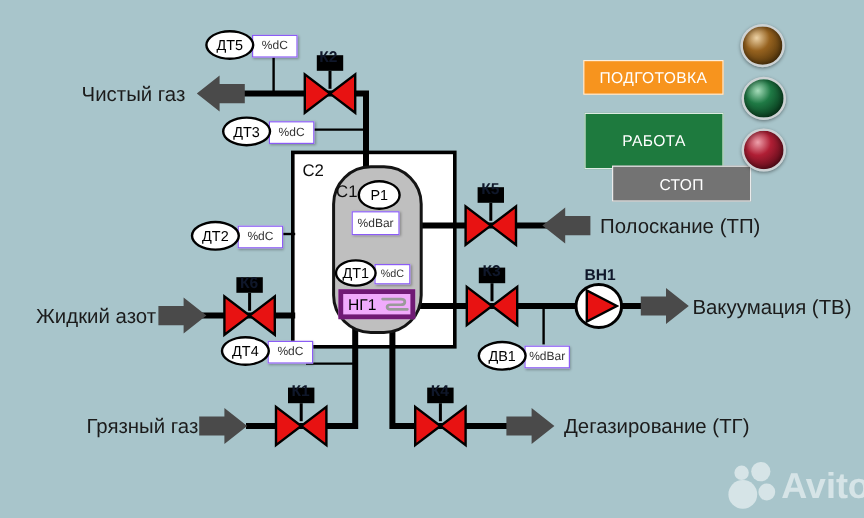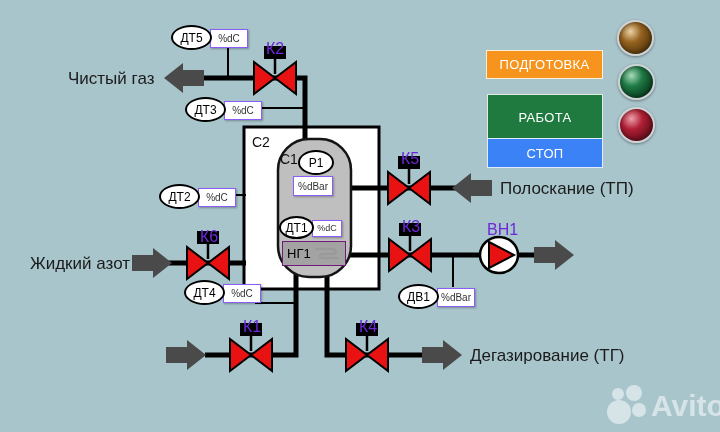--- a/index.html
+++ b/index.html
@@ -2,50 +2,50 @@
 <html><head>
 <meta charset="utf-8">
 <style>
   html,body{margin:0;padding:0;background:#889ea3;}
   .stage{
     position:relative;width:720px;height:432px;overflow:hidden;
     background:#a8c5cb;
     font-family:"Liberation Sans",sans-serif;
   }
   .lbl{position:absolute;color:#1b1b1b;font-size:17px;white-space:nowrap;}
-  .vlbl{position:absolute;color:#6d28d9;font-size:16px;white-space:nowrap;}
+  .vlbl{position:absolute;color:#0f172a;font-size:13px;white-space:nowrap;font-weight:bold;}
   .slbl{position:absolute;color:#0e0e0e;font-size:14px;white-space:nowrap;}
   .sensor{position:absolute;display:flex;align-items:center;}
   .tag{
     display:flex;align-items:center;justify-content:center;
     background:#fff;border:2px solid #000;border-radius:50%;
     width:37px;height:21px;font-size:12px;color:#000;z-index:2;flex:none;
   }
   .val{
     display:flex;align-items:center;justify-content:center;
     background:#fff;border:1px solid #8b5cf6;height:19px;min-width:38px;
     font-size:10px;color:#333;margin-top:1px;margin-left:-2px;
     box-shadow:1px 1px 2px rgba(0,0,0,.3);padding:0 3px;box-sizing:border-box;
   }
   .tag.small{width:31px;height:19px;font-size:12px;}
   .val.small{height:17px;min-width:30px;font-size:9px;}
   .heater{
     position:absolute;left:282px;top:241px;width:64px;height:25px;
-    background:#a3a3a3;border:1px solid #701a75;box-sizing:border-box;
+    background:#f0abfc;border:4px solid #701a75;box-sizing:border-box;
     display:flex;align-items:center;gap:2px;padding-left:4px;
     font-size:13px;color:#000;
   }
   .ctl{
     position:absolute;display:flex;align-items:center;justify-content:center;
     color:#fff;font-size:13px;border:1px solid rgba(255,255,255,.85);
     box-sizing:border-box;cursor:pointer;letter-spacing:.3px;margin-top:27px;
   }
   .ctl.prepare{left:486px;top:23px;width:117px;height:29px;background:#f7941e;}
   .ctl.run{left:487px;top:67px;width:116px;height:47px;background:#1e7a3e;}
-  .ctl.stop{left:487px;top:111px;width:116px;height:30px;background:#3b82f6;}
+  .ctl.stop{left:510px;top:111px;width:116px;height:30px;background:#737373;}
   .light{
     position:absolute;width:33px;height:32px;border-radius:50%;
     border:2px solid #cdd2d4;box-sizing:content-box;
     box-shadow:0 1px 3px rgba(0,0,0,.4), inset 0 0 5px rgba(0,0,0,.5);
   }
   .light.amber{left:617px;top:20px;
     background:radial-gradient(circle at 35% 30%, #ecd2a6 0%, #96621f 35%, #5d3c0e 72%, #2c1c05 100%);}
   .light.green{left:618px;top:64px;
     background:radial-gradient(circle at 35% 30%, #a6dcba 0%, #1f7a45 35%, #0c4423 72%, #042311 100%);}
   .light.red{left:618px;top:107px;
@@ -133,21 +133,23 @@
     </g>
 
     <g>
       <ellipse cx="499" cy="255" rx="19" ry="18" fill="#fff" stroke="#000" stroke-width="2.5"></ellipse>
       <polygon points="489,242 489,268 514,255" fill="#e81212" stroke="#000" stroke-width="2"></polygon>
     </g>
   </svg>
 
   <div class="lbl" style="left:68px;top:69px">Чистый газ</div>
   <div class="lbl" style="left:30px;top:254px">Жидкий азот</div>
+  <div class="lbl" style="left:72px;top:346px">Грязный газ</div>
   <div class="lbl" style="left:500px;top:179px">Полоскание (ТП)</div>
+  <div class="lbl" style="left:577px;top:247px">Вакуумация (ТВ)</div>
   <div class="lbl" style="left:470px;top:346px">Дегазирование (ТГ)</div>
 
   <div class="vlbl" style="left:266px;top:40px">К2</div>
   <div class="vlbl" style="left:401px;top:150px">К5</div>
   <div class="vlbl" style="left:402px;top:218px">К3</div>
   <div class="vlbl" style="left:200px;top:228px">К6</div>
   <div class="vlbl" style="left:243px;top:318px">К1</div>
   <div class="vlbl" style="left:359px;top:318px">К4</div>
   <div class="vlbl" style="left:487px;top:221px">ВН1</div>
 

